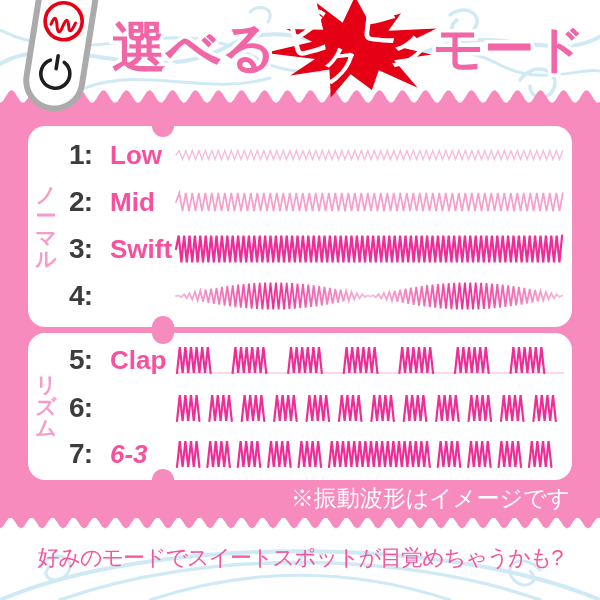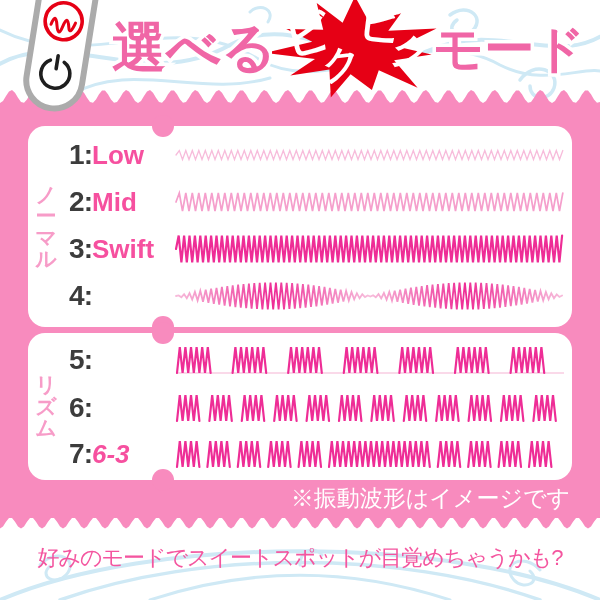--- a/index.html
+++ b/index.html
@@ -35,21 +35,21 @@
   }
   .group-label span{display:block;}
 
   
   .mode-row{position:absolute;left:0;width:544px;height:40px;display:flex;align-items:center;}
   .mode-label{
     width:146px;flex:0 0 146px;display:flex;align-items:baseline;
     justify-content:flex-start;padding-left:28px;box-sizing:border-box;
   }
   .mode-num{font-weight:bold;font-size:28px;min-width:36px;text-align:right;letter-spacing:-1px;}
-  .mode-name{font-weight:bold;font-size:26px;margin-left:0;letter-spacing:0;}
+  .mode-name{font-weight:bold;font-size:26px;margin-left:18px;letter-spacing:0;}
   .wave-svg{flex:0 0 392px;}
 
   
   .title-wrap{position:absolute;}
   .title-layer{
     position:absolute;left:0;top:0;white-space:nowrap;
     font-family:"DejaVu Serif", serif;font-weight:bold;
   }
   .title-stroke{-webkit-text-stroke:7px #ffffff;color:#ffffff;}
   #title-left .title-layer{font-size:54px;font-family:Liberation Serif, serif;}
@@ -176,20 +176,21 @@
             </linearGradient>
           </defs>
           <polyline points="2.0,20.0 4.7,19.4 7.4,21.2 10.1,18.2 12.8,22.3 15.5,17.1 18.2,23.5 20.9,15.9 23.6,24.6 26.3,14.8 29.0,25.7 31.7,13.8 34.4,26.8 37.1,12.7 39.8,27.8 42.5,11.8 45.2,28.7 47.9,10.9 50.6,29.6 53.3,10.0 56.0,30.4 58.7,9.3 61.4,31.1 64.1,8.6 66.8,31.7 69.5,8.0 72.2,32.2 74.9,7.5 77.6,32.7 80.3,7.1 83.0,33.0 85.7,6.8 88.4,33.3 91.1,6.6 93.8,33.5 96.5,6.5 99.2,33.5 101.9,6.5 104.6,33.4 107.3,6.6 110.0,33.3 112.7,6.8 115.4,33.0 118.1,7.1 120.8,32.7 123.5,7.5 126.2,32.2 128.9,8.1 131.6,31.7 134.3,8.6 137.0,31.0 139.7,9.3 142.4,30.3 145.1,10.1 147.8,29.5 150.5,10.9 153.2,28.6 155.9,11.8 158.6,27.7 161.3,12.8 164.0,26.7 166.7,13.8 169.4,25.6 172.1,14.9 174.8,24.5 177.5,16.0 180.2,23.4 182.9,17.2 185.6,22.3 188.3,18.3 191.0,21.1 193.7,19.4 196.4,20.6 199.1,19.3 201.8,21.3 204.5,18.1 207.2,22.4 209.9,17.0 212.6,23.6 215.3,15.8 218.0,24.7 220.7,14.7 223.4,25.8 226.1,13.7 228.8,26.8 231.5,12.7 234.2,27.8 236.9,11.7 239.6,28.8 242.3,10.8 245.0,29.6 247.7,10.0 250.4,30.4 253.1,9.2 255.8,31.1 258.5,8.6 261.2,31.7 263.9,8.0 266.6,32.3 269.3,7.5 272.0,32.7 274.7,7.1 277.4,33.1 280.1,6.8 282.8,33.3 285.5,6.6 288.2,33.5 290.9,6.5 293.6,33.5 296.3,6.5 299.0,33.4 301.7,6.6 304.4,33.3 307.1,6.9 309.8,33.0 312.5,7.2 315.2,32.6 317.9,7.6 320.6,32.2 323.3,8.1 326.0,31.6 328.7,8.7 331.4,31.0 334.1,9.4 336.8,30.2 339.5,10.1 342.2,29.4 344.9,11.0 347.6,28.6 350.3,11.9 353.0,27.6 355.7,12.9 358.4,26.6 361.1,13.9 363.8,25.6 366.5,15.0 369.2,24.5 371.9,16.1 374.6,23.3 377.3,17.2 380.0,22.2 382.7,18.4 385.4,21.0 388.1,19.4" fill="none" stroke="url(#amg)" stroke-width="1.8" stroke-linecap="round"></polyline>
         </svg>
       </div>
     </div>
   <div id="rows-rhythm" class="abs" style="left:28px;top:333px;width:544px;height:147px;">
       <div class="mode-row" style="top: 7px;">
         <div class="mode-label">
           <span class="mode-num" style="color: rgb(60, 60, 60);">5:</span>
+          <span class="mode-name" style="color: rgb(246, 80, 159);">Clap</span>
         </div>
         <svg class="wave-svg" width="392" height="40" viewBox="0 0 392 40">
           <line x1="2" y1="33" x2="390" y2="33" stroke="#F8CCE2" stroke-width="1.5"></line>
           <polyline points="3.0,33 5.8,7 8.6,33 11.4,7 14.2,33 17.0,7 19.8,33 22.6,7 25.4,33 28.2,7 31.0,33 33.8,7 36.6,33" fill="none" stroke="#EE2D96" stroke-width="2.2" stroke-linecap="round"></polyline>
           <polyline points="58.6,33 61.4,7 64.2,33 67.0,7 69.8,33 72.6,7 75.4,33 78.2,7 81.0,33 83.8,7 86.6,33 89.4,7 92.2,33" fill="none" stroke="#EE2D96" stroke-width="2.2" stroke-linecap="round"></polyline>
           <polyline points="114.2,33 117.0,7 119.8,33 122.6,7 125.4,33 128.2,7 131.0,33 133.8,7 136.6,33 139.4,7 142.2,33 145.0,7 147.8,33" fill="none" stroke="#EE2D96" stroke-width="2.2" stroke-linecap="round"></polyline>
           <polyline points="169.8,33 172.6,7 175.4,33 178.2,7 181.0,33 183.8,7 186.6,33 189.4,7 192.2,33 195.0,7 197.8,33 200.6,7 203.4,33" fill="none" stroke="#EE2D96" stroke-width="2.2" stroke-linecap="round"></polyline>
           <polyline points="225.4,33 228.2,7 231.0,33 233.8,7 236.6,33 239.4,7 242.2,33 245.0,7 247.8,33 250.6,7 253.4,33 256.2,7 259.0,33" fill="none" stroke="#EE2D96" stroke-width="2.2" stroke-linecap="round"></polyline>
           <polyline points="281.0,33 283.8,7 286.6,33 289.4,7 292.2,33 295.0,7 297.8,33 300.6,7 303.4,33 306.2,7 309.0,33 311.8,7 314.6,33" fill="none" stroke="#EE2D96" stroke-width="2.2" stroke-linecap="round"></polyline>
           <polyline points="336.6,33 339.4,7 342.2,33 345.0,7 347.8,33 350.6,7 353.4,33 356.2,7 359.0,33 361.8,7 364.6,33 367.4,7 370.2,33" fill="none" stroke="#EE2D96" stroke-width="2.2" stroke-linecap="round"></polyline>

